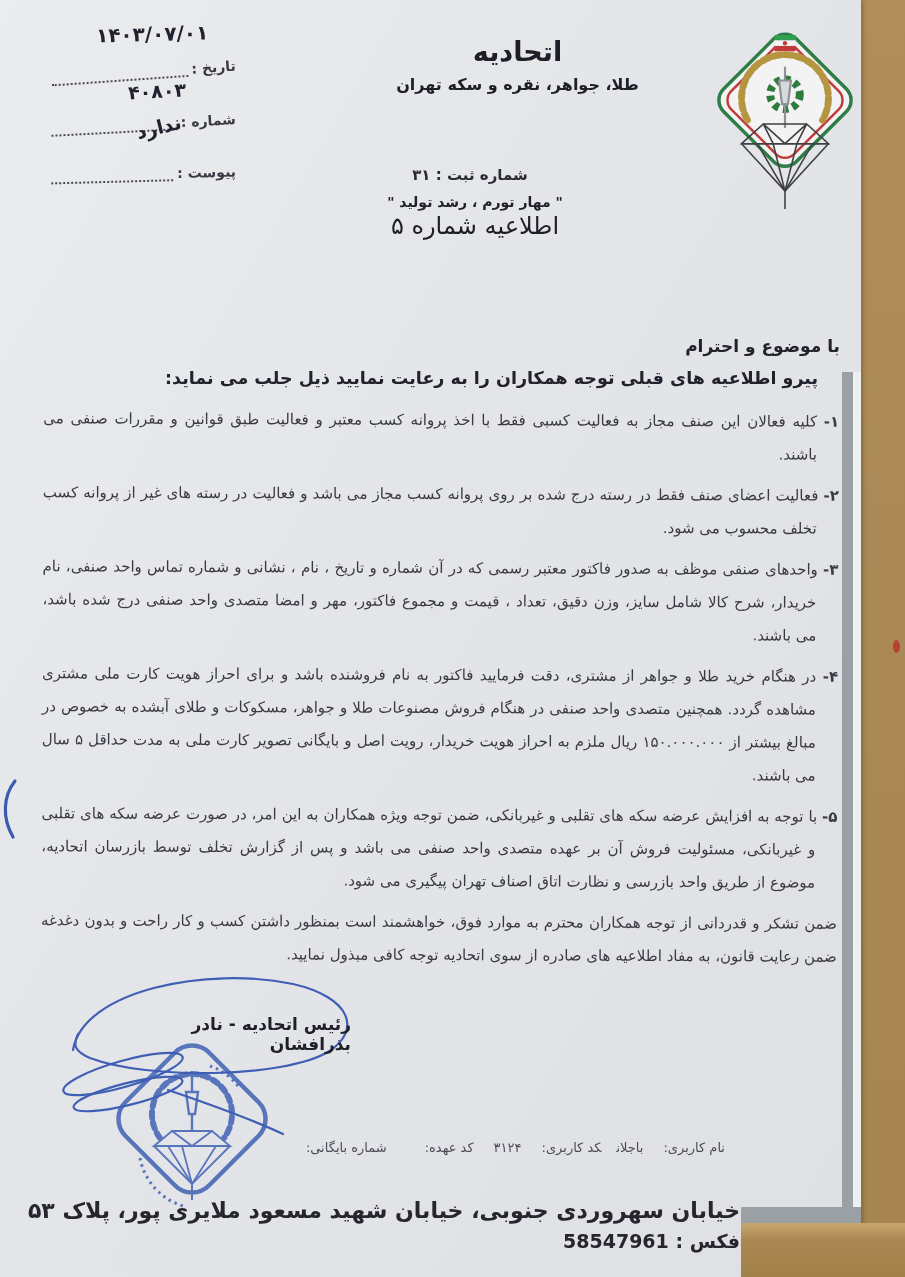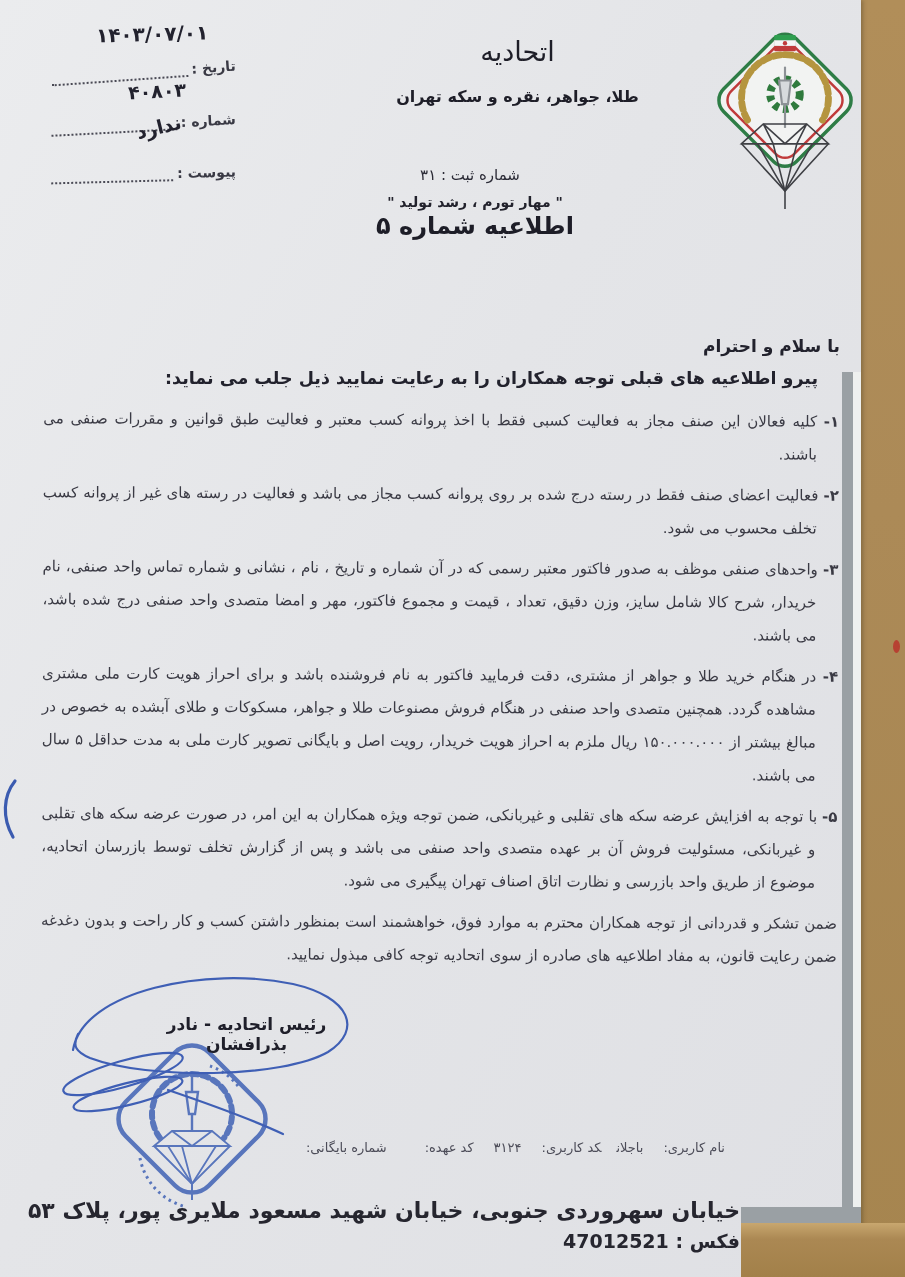--- a/index.html
+++ b/index.html
@@ -25,41 +25,41 @@
   .f-row .lbl{white-space:nowrap;margin-left:4px;}
   .f-row .dots{flex:1;border-bottom:2px dotted #4a4a55;height:12px;}
   .row-date{top:48px;transform:rotate(-4deg);}
   .row-num{top:100px;transform:rotate(-3deg);}
   .row-att{top:150px;transform:rotate(-1.5deg);}
   .hw-40803{position:absolute;right:50px;top:64px;font-size:19px;letter-spacing:2px;transform:rotate(-3deg);}
   .hw-nadarad{position:absolute;right:55px;top:100px;font-size:19px;transform:rotate(-14deg);}
 
   
   .org-block{position:absolute;left:345px;top:36px;width:345px;text-align:center;direction:rtl;color:#1e1e28;}
-  .org-l1{font-size:27px;font-weight:normal;margin-bottom:20px;}
+  .org-l1{font-size:27px;font-weight:bold;margin-bottom:8px;}
   .org-l2{font-size:24px;font-weight:bold;margin-bottom:10px;}
   .org-l3{font-size:16px;font-weight:bold;}
-  .reg-line{position:absolute;left:295px;top:166px;width:350px;text-align:center;direction:rtl;font-size:15px;font-weight:400;color:#2b2b36;}
+  .reg-line{position:absolute;left:295px;top:166px;width:350px;text-align:center;direction:rtl;font-size:15px;font-weight:700;color:#2b2b36;}
   .slogan{position:absolute;left:295px;top:194px;width:360px;text-align:center;direction:rtl;font-size:14px;font-weight:bold;color:#22222c;}
-  .notice-title{position:absolute;left:295px;top:212px;width:360px;text-align:center;direction:rtl;font-size:24px;font-weight:bold;color:#1d1d27;}
+  .notice-title{position:absolute;left:295px;top:212px;width:360px;text-align:center;direction:rtl;font-size:24px;font-weight:normal;color:#1d1d27;}
 
   
   .logo{position:absolute;left:706px;top:16px;width:158px;height:208px;}
 
   
   .attention{position:absolute;left:60px;top:262px;width:740px;text-align:center;direction:rtl;font-size:19px;font-weight:bold;color:#1f1f2a;}
   .salutation{position:absolute;left:40px;top:336px;width:800px;direction:rtl;text-align:right;font-size:17px;font-weight:bold;color:#22222d;padding-right:6px;}
   .intro{position:absolute;left:40px;top:368px;width:800px;direction:rtl;text-align:right;font-size:17.5px;font-weight:bold;color:#22222d;padding-right:22px;box-sizing:border-box;}
   .items{position:absolute;left:42px;top:404px;width:796px;direction:rtl;font-size:15px;line-height:33px;color:#3a3a44;transform:rotate(.25deg);}
   .items p{margin:0 0 8px;padding-right:22px;text-indent:-22px;text-align:justify;}
   .items p.closing{padding-right:0;text-indent:0;margin-top:2px;}
   .items .inum{font-weight:600;}
 
   
-  .signer{position:absolute;left:129px;top:1014px;width:235px;text-align:center;direction:rtl;font-size:17px;font-weight:bold;color:#1f1f2a;z-index:5;}
+  .signer{position:absolute;left:116px;top:1014px;width:235px;direction:rtl;font-size:17px;font-weight:bold;color:#1f1f2a;z-index:5;}
   .sig-strokes{position:absolute;left:28px;top:972px;width:335px;height:165px;z-index:4;}
   .stamp{position:absolute;left:88px;top:1038px;width:205px;height:185px;opacity:.9;z-index:3;}
   .pen-mark{position:absolute;left:0;top:778px;width:18px;height:62px;}
 
   
   .admin-line{position:absolute;left:260px;top:1140px;width:465px;direction:rtl;text-align:right;font-size:13px;color:#4c4c58;}
   .admin-line .gap-sm{margin-left:15px;}
   .admin-line .gap-xs{margin-left:20px;}
   .admin-line .gap-lg{margin-left:38px;}
   .footer{position:absolute;left:24px;top:1198px;width:716px;direction:rtl;color:#26262f;}
@@ -123,21 +123,21 @@
     <g stroke="#3f4045" stroke-width="1.6" fill="none">
       <path d="M36 128 L58 108 L102 108 L124 128 Z"></path>
       <path d="M58 108 L68 128 M102 108 L92 128 M58 108 L80 128 L102 108"></path>
       <path d="M36 128 L124 128"></path>
       <path d="M36 128 L80 176 L124 128"></path>
       <path d="M52 128 L80 176 M68 128 L80 176 M92 128 L80 176 M108 128 L80 176"></path>
       <path d="M80 176 L80 194"></path>
     </g>
   </svg>
 
-  <div class="salutation">با سلام و احترام</div>
+  <div class="salutation">با موضوع و احترام</div>
   <div class="intro">پیرو اطلاعیه های قبلی توجه همکاران را به رعایت نمایید ذیل جلب می نماید:</div>
 
   <div class="items">
     <p><span class="inum">۱-</span> <span>کلیه فعالان این صنف مجاز به فعالیت کسبی فقط با اخذ پروانه کسب معتبر و فعالیت طبق قوانین و مقررات صنفی می باشند.</span></p>
     <p><span class="inum">۲-</span> <span>فعالیت اعضای صنف فقط در رسته درج شده بر روی پروانه کسب مجاز می باشد و فعالیت در رسته های غیر از پروانه کسب تخلف محسوب می شود.</span></p>
     <p><span class="inum">۳-</span> <span>واحدهای صنفی موظف به صدور فاکتور معتبر رسمی که در آن شماره و تاریخ ، نام ، نشانی و شماره تماس واحد صنفی، نام خریدار، شرح کالا شامل سایز، وزن دقیق، تعداد ، قیمت و مجموع فاکتور، مهر و امضا متصدی واحد صنفی درج شده باشد، می باشند.</span></p>
     <p><span class="inum">۴-</span> <span>در هنگام خرید طلا و جواهر از مشتری، دقت فرمایید فاکتور به نام فروشنده باشد و برای احراز هویت کارت ملی مشتری مشاهده گردد. همچنین متصدی واحد صنفی در هنگام فروش مصنوعات طلا و جواهر، مسکوکات و طلای آبشده به خصوص در مبالغ بیشتر از ۱۵۰.۰۰۰.۰۰۰ ریال ملزم به احراز هویت خریدار، رویت اصل و بایگانی تصویر کارت ملی به مدت حداقل ۵ سال می باشند.</span></p>
     <p><span class="inum">۵-</span> <span>با توجه به افزایش عرضه سکه های تقلبی و غیربانکی، ضمن توجه ویژه همکاران به این امر، در صورت عرضه سکه های تقلبی و غیربانکی، مسئولیت فروش آن بر عهده متصدی واحد صنفی می باشد و پس از گزارش تخلف توسط بازرسان اتحادیه، موضوع از طریق واحد بازرسی و نظارت اتاق اصناف تهران پیگیری می شود.</span></p>
     <p class="closing">ضمن تشکر و قدردانی از توجه همکاران محترم به موارد فوق، خواهشمند است بمنظور داشتن کسب و کار راحت و بدون دغدغه ضمن رعایت قانون، به مفاد اطلاعیه های صادره از سوی اتحادیه توجه کافی مبذول نمایید.</p>
   </div>
@@ -169,16 +169,16 @@
     <path d="M15 3 C 3 18, 2 40, 13 59" fill="none" stroke="#3b5bb0" stroke-width="3.2" stroke-linecap="round"></path>
   </svg>
 
   <div class="admin-line">
     <span class="gap-xs">نام کاربری:</span><span class="gap-sm">باجلان</span><span class="gap-xs">کد کاربری:</span><span class="gap-xs">۳۱۲۴</span><span class="gap-lg">کد عهده:</span><span>شماره بایگانی:</span>
   </div>
 
   <div class="footer">
     <div class="addr">خیابان سهروردی جنوبی، خیابان شهید مسعود ملایری پور، پلاک ۵۳</div>
     <div class="tel-row">
-      <span>فکس : 47012521</span>
+      <span>فکس : 58547961</span>
     </div>
   </div>
 </div>
 
 </body></html>

